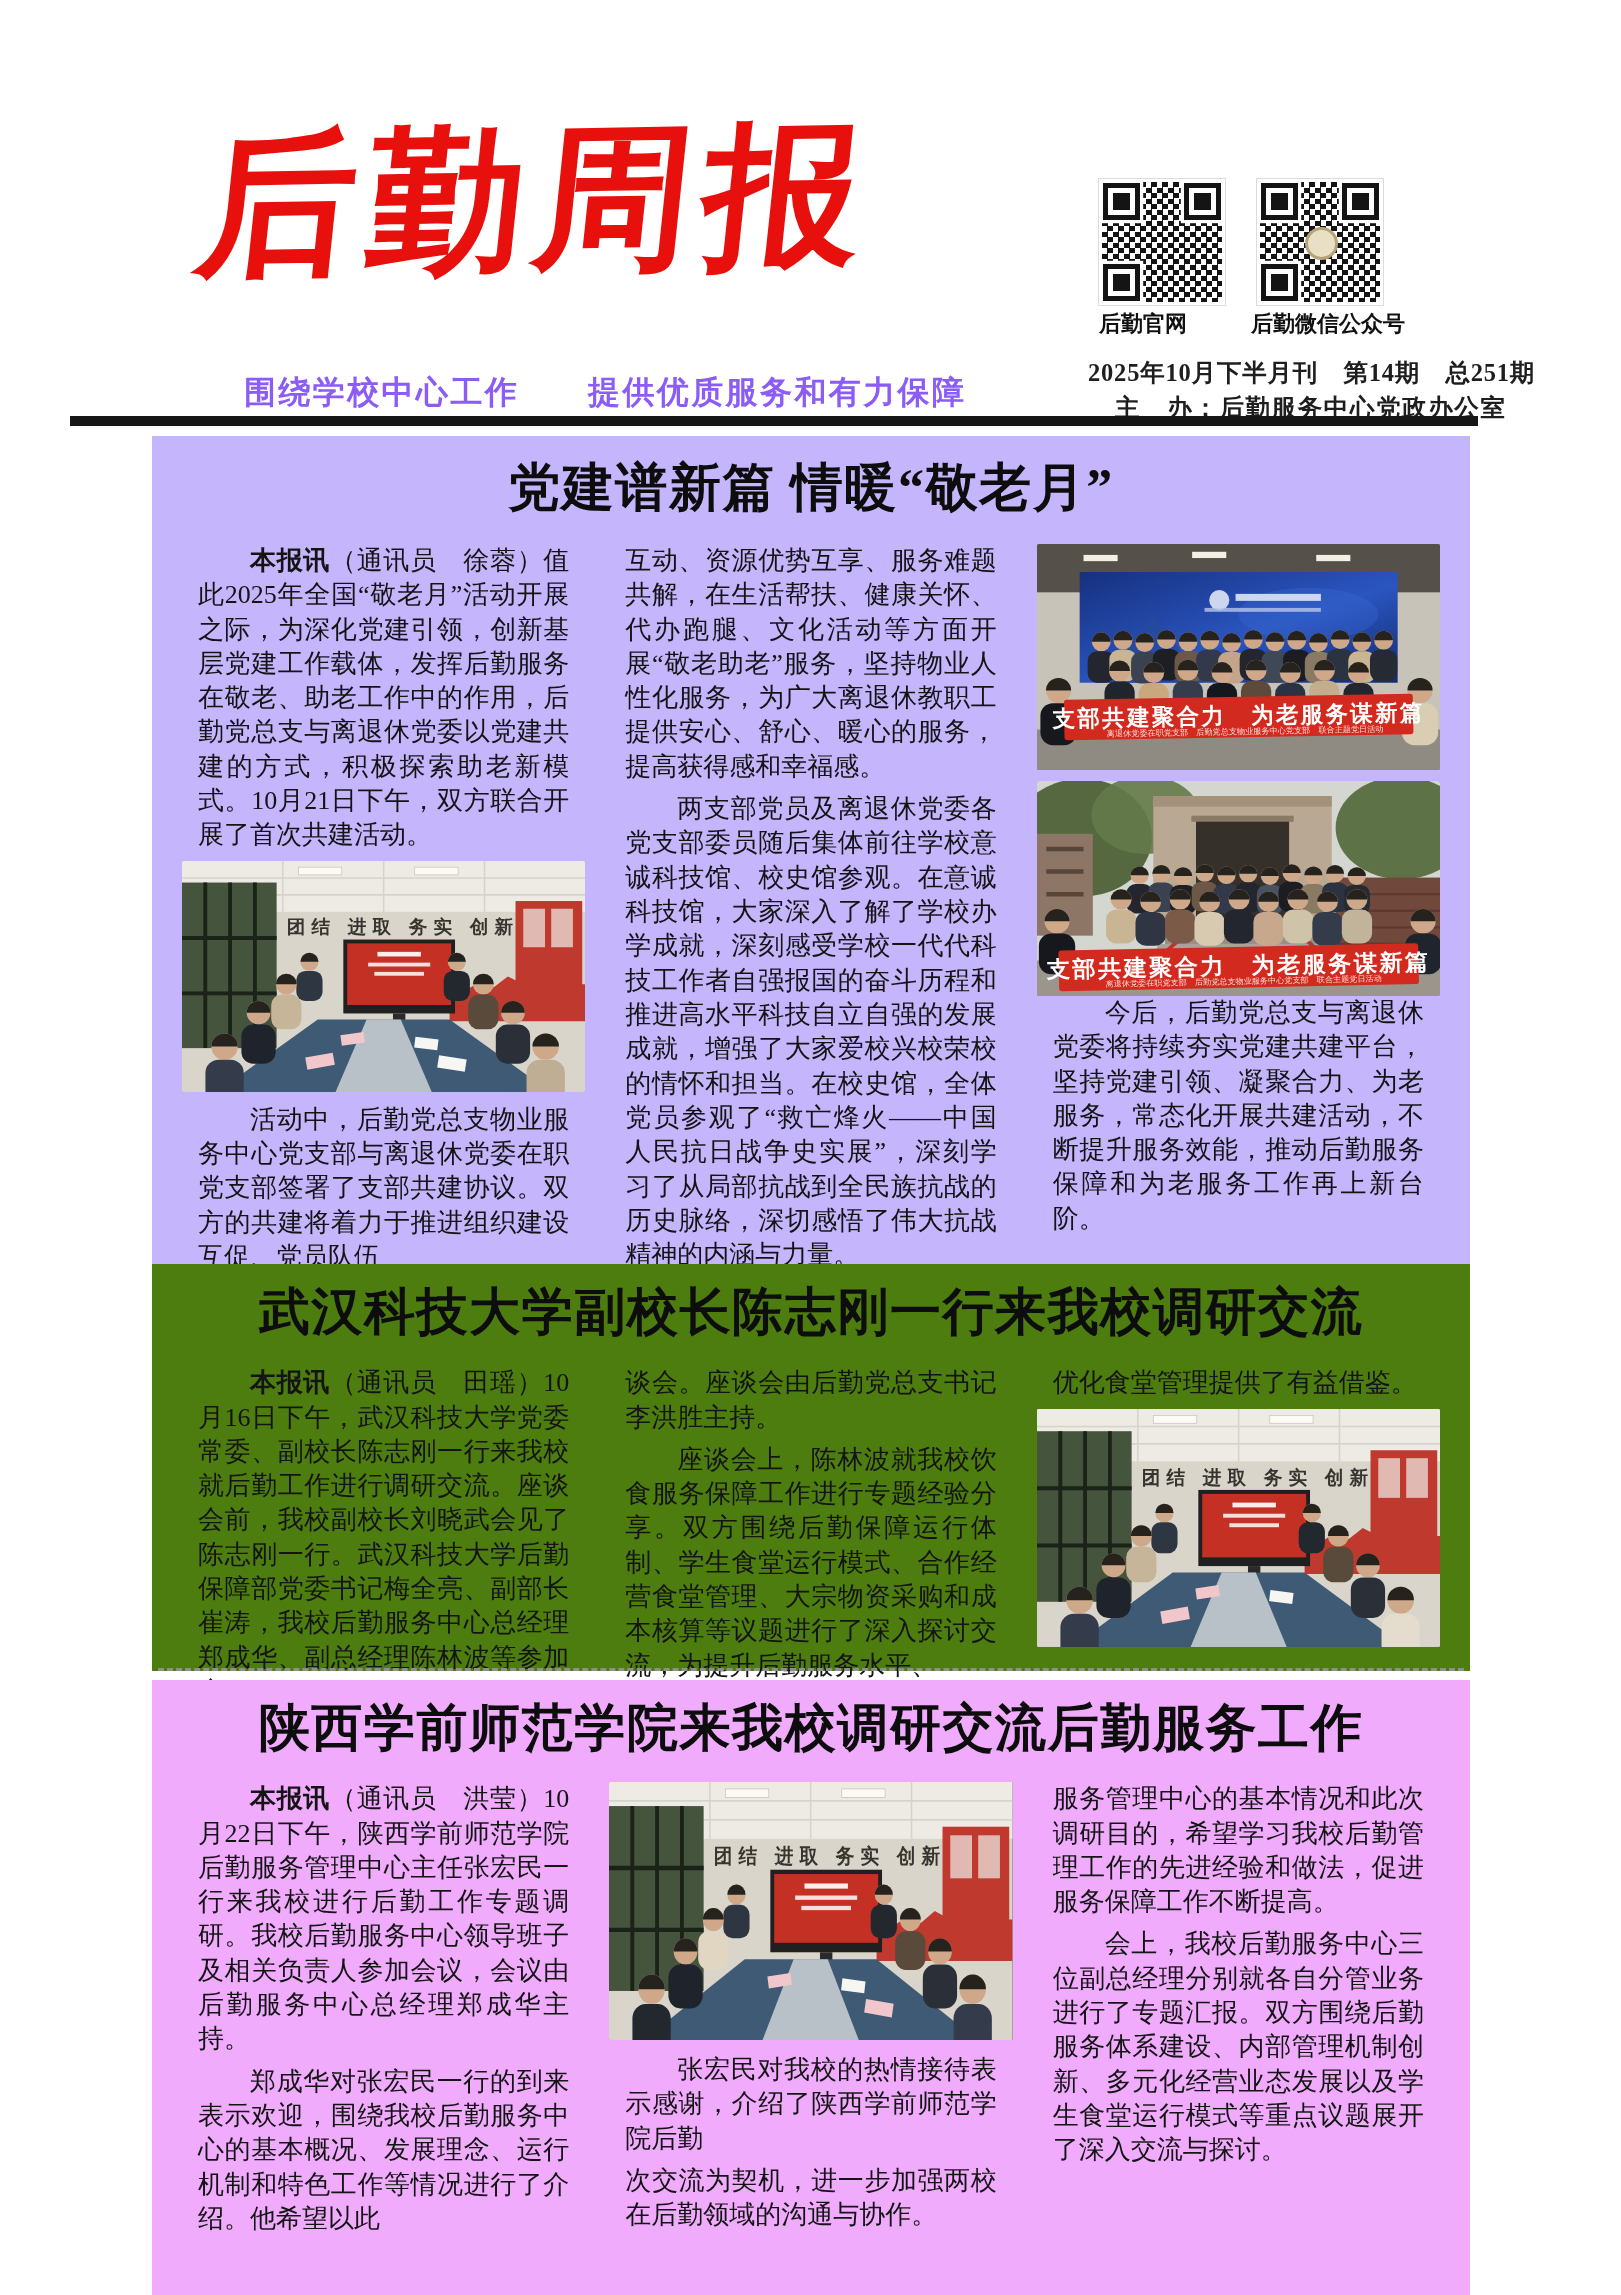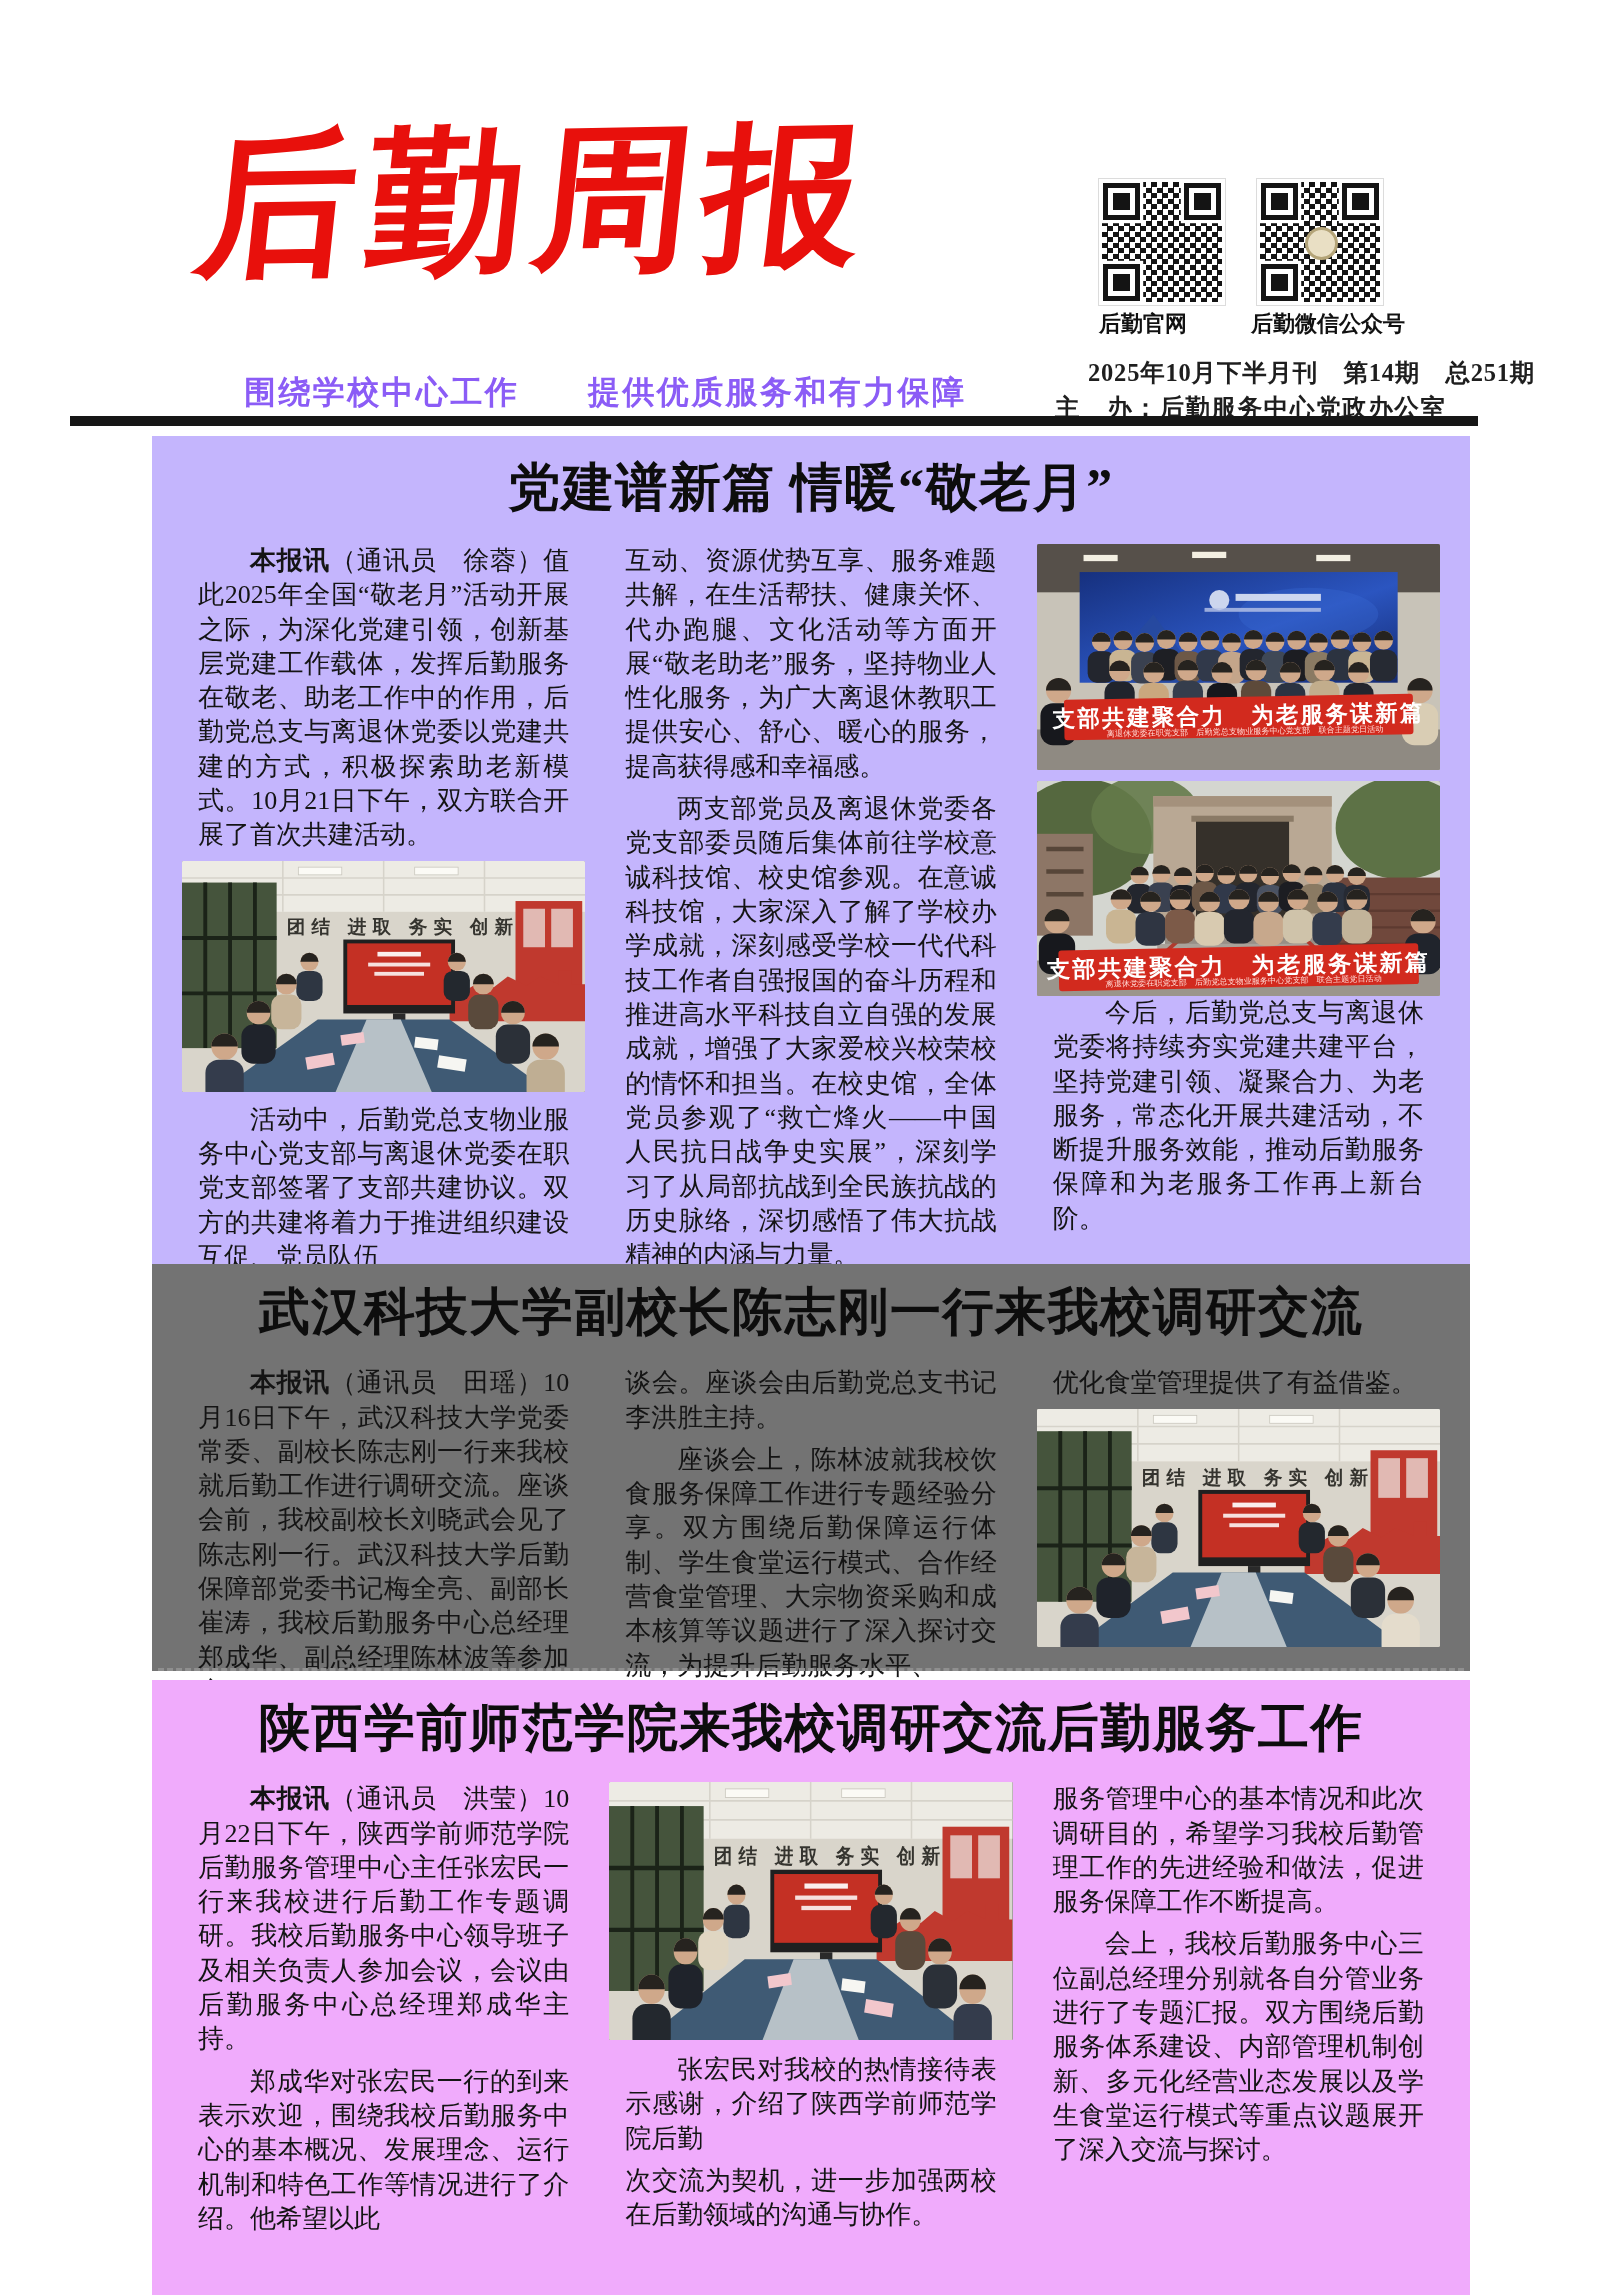--- a/index.html
+++ b/index.html
@@ -20,28 +20,28 @@
   .qr .f::after{content:"";position:absolute;inset:4.8px;background:#141414;}
   .f.tl{top:0.8px;left:0.8px}.f.tr{top:0.8px;right:0.8px}.f.bl{bottom:0.8px;left:0.8px}
   .qr .logo{position:absolute;top:50%;left:50%;width:27px;height:27px;margin:-15px;border-radius:50%;
       background:#e9dfc4;border:3.2px solid #b4a478;}
   .qr-labels{position:absolute;left:1099px;top:309px;display:flex;gap:32px;
       font-family:"Liberation Sans", sans-serif;font-weight:bold;font-size:22px;color:#111;}
   .qr-labels span{width:127px;text-align:left;white-space:nowrap;}
   .qr-labels span:first-child{width:120px;}
   .issue-line{position:absolute;left:1055px;top:356px;font-weight:bold;font-size:24.5px;color:#1e1e1e;
       letter-spacing:0.8px;white-space:nowrap;margin-left:33px;}
-  .org-line{position:absolute;left:1055px;top:391px;font-weight:bold;font-size:24.5px;color:#1e1e1e;
+  .org-line{position:absolute;left:1115px;top:391px;font-weight:bold;font-size:24.5px;color:#1e1e1e;
       letter-spacing:1.6px;white-space:nowrap;}
   .black-rule{position:absolute;top:416px;left:70px;width:1408px;height:10.3px;background:#161616;}
 
   
   .art{position:absolute;left:152px;width:1318px;box-sizing:border-box;padding:11px 30px 0;}
   .art1{top:436px;height:1031px;background:#c4b5fd;}
-  .art2{top:1264px;height:407px;background:#737373;}
+  .art2{top:1264px;height:407px;background:#4d7c0f;}
   .art3{top:1680px;height:615px;background:#f0abfc;}
   h1.art-title{margin:6.3px 0 20.6px;text-align:center;font-size:52px;font-weight:900;
       letter-spacing:1.6px;color:#0d0d0d;white-space:nowrap;}
   .art2 h1.art-title,.art3 h1.art-title{font-size:51px;margin:3.2px 0 19px;}
   .cols{display:flex;gap:24px;}
   .col{flex:1;min-width:0;overflow:hidden;}
   p.body{font-size:26px;line-height:1.32;text-align:justify;margin:0 16px 8px;color:#141414;}
   .indent{text-indent:2em;}
   p.body b{font-weight:900;}
 

